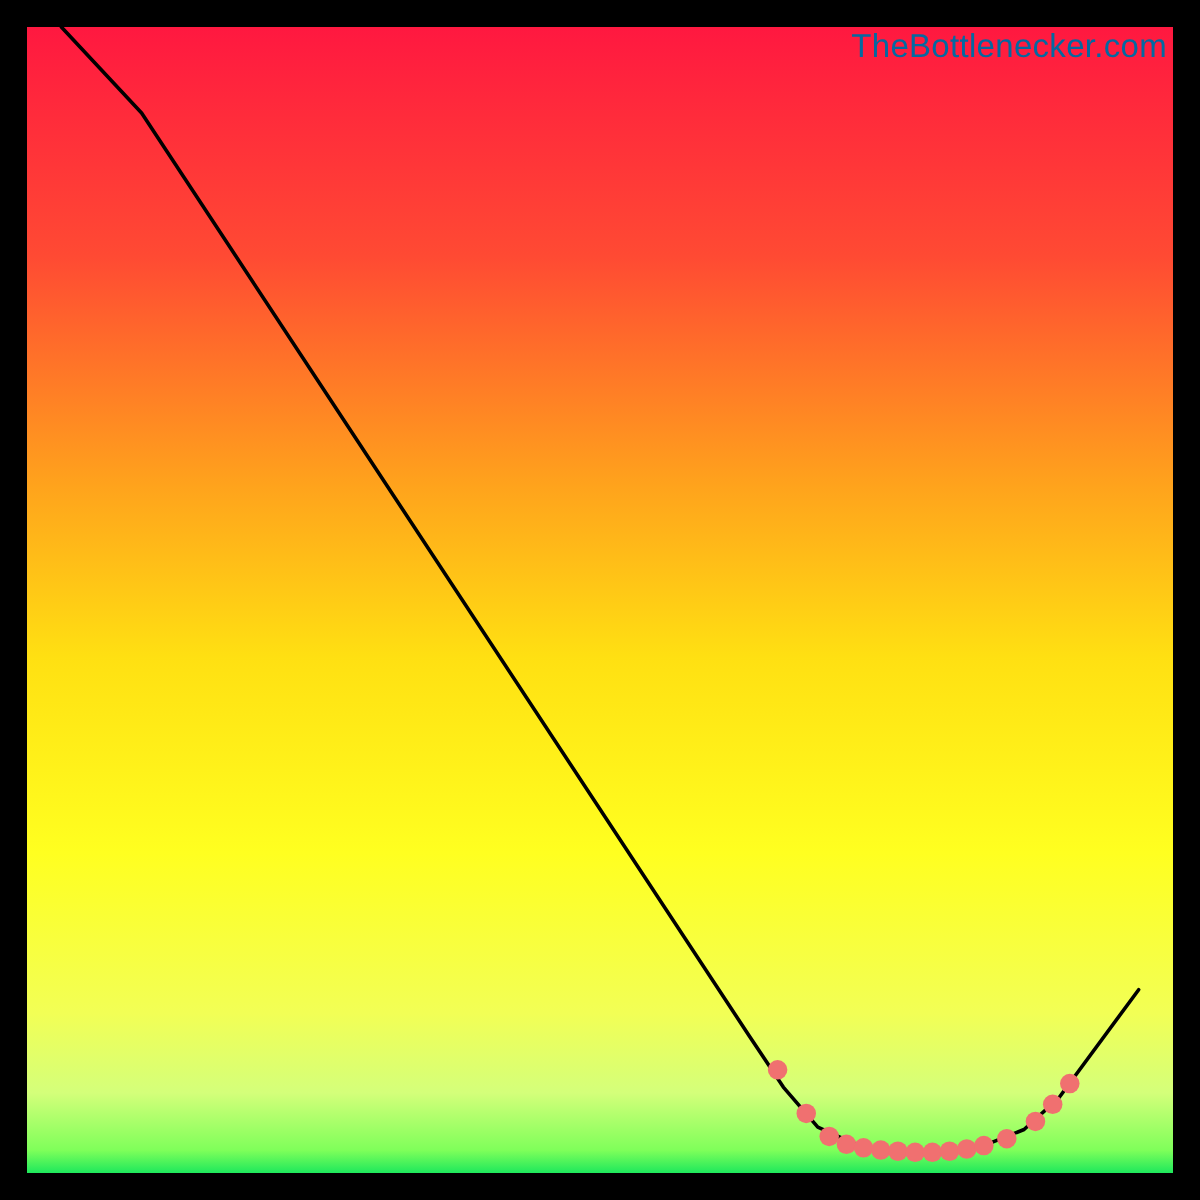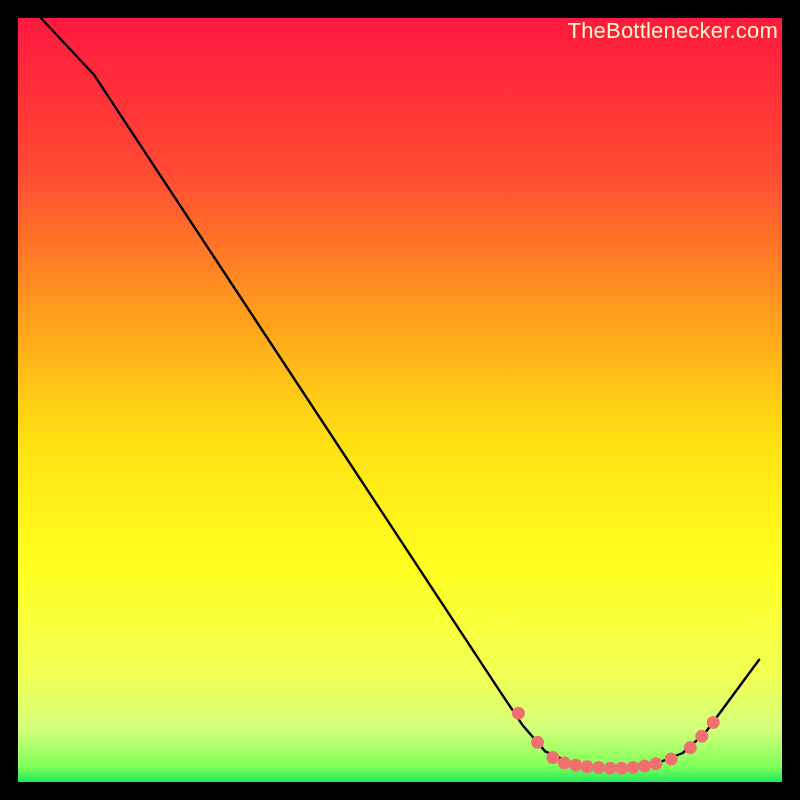--- a/index.html
+++ b/index.html
@@ -16,21 +16,21 @@
     left: 18px;
     top: 18px;
     width: 764px;
     height: 764px;
     background: #000;
   }
   .watermark {
     position: absolute;
     top: 0px;
     right: 4px;
-    color: #fef9c3;
+    color: #0369a1;
     font-size: 22px;
     font-weight: 500;
     letter-spacing: 0.2px;
     z-index: 20;
   }
   svg.plot {
     position: absolute;
     left: 0;
     top: 0;
     width: 764px;

